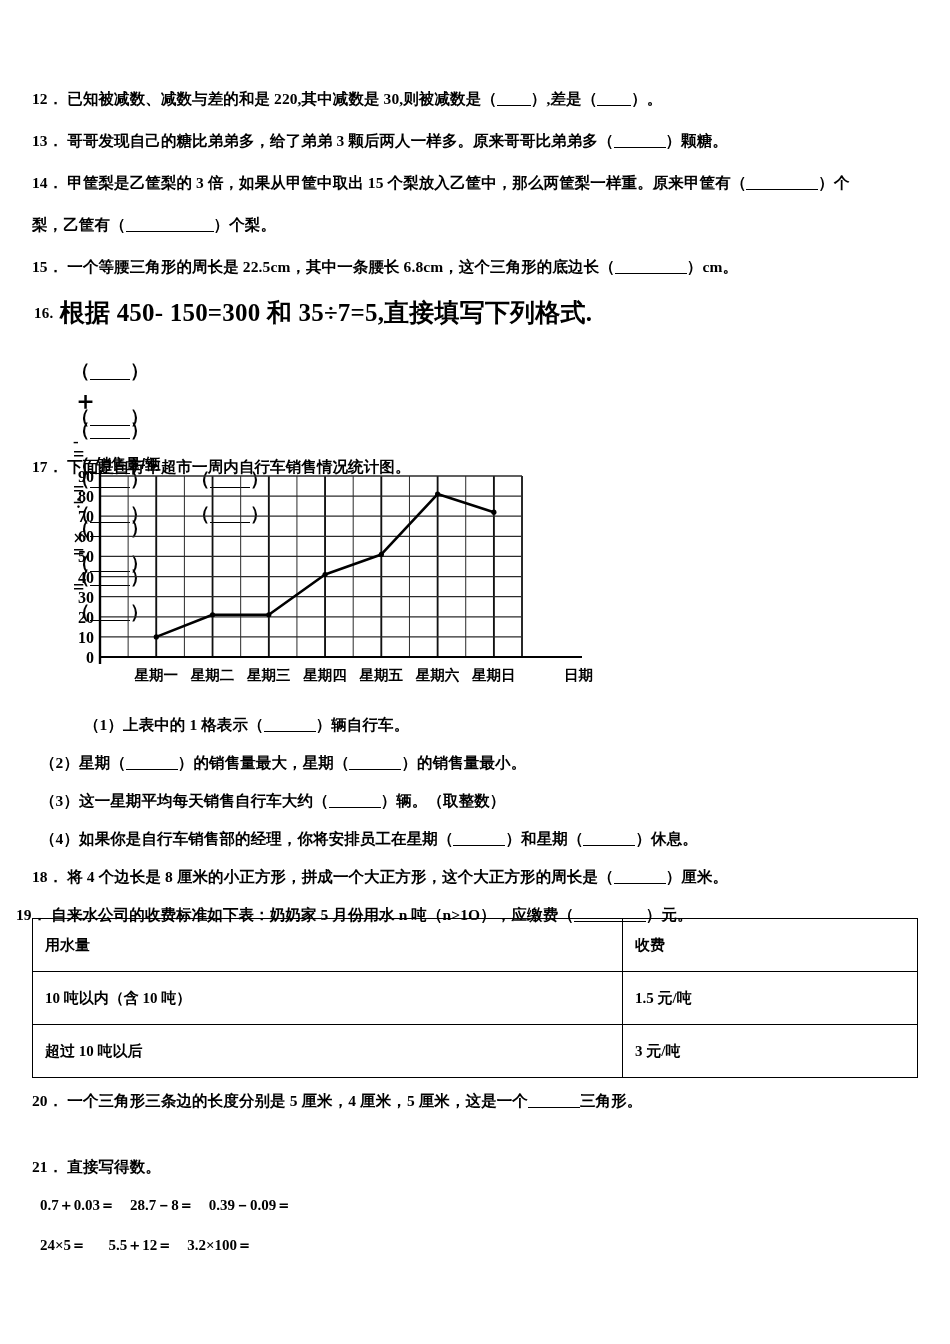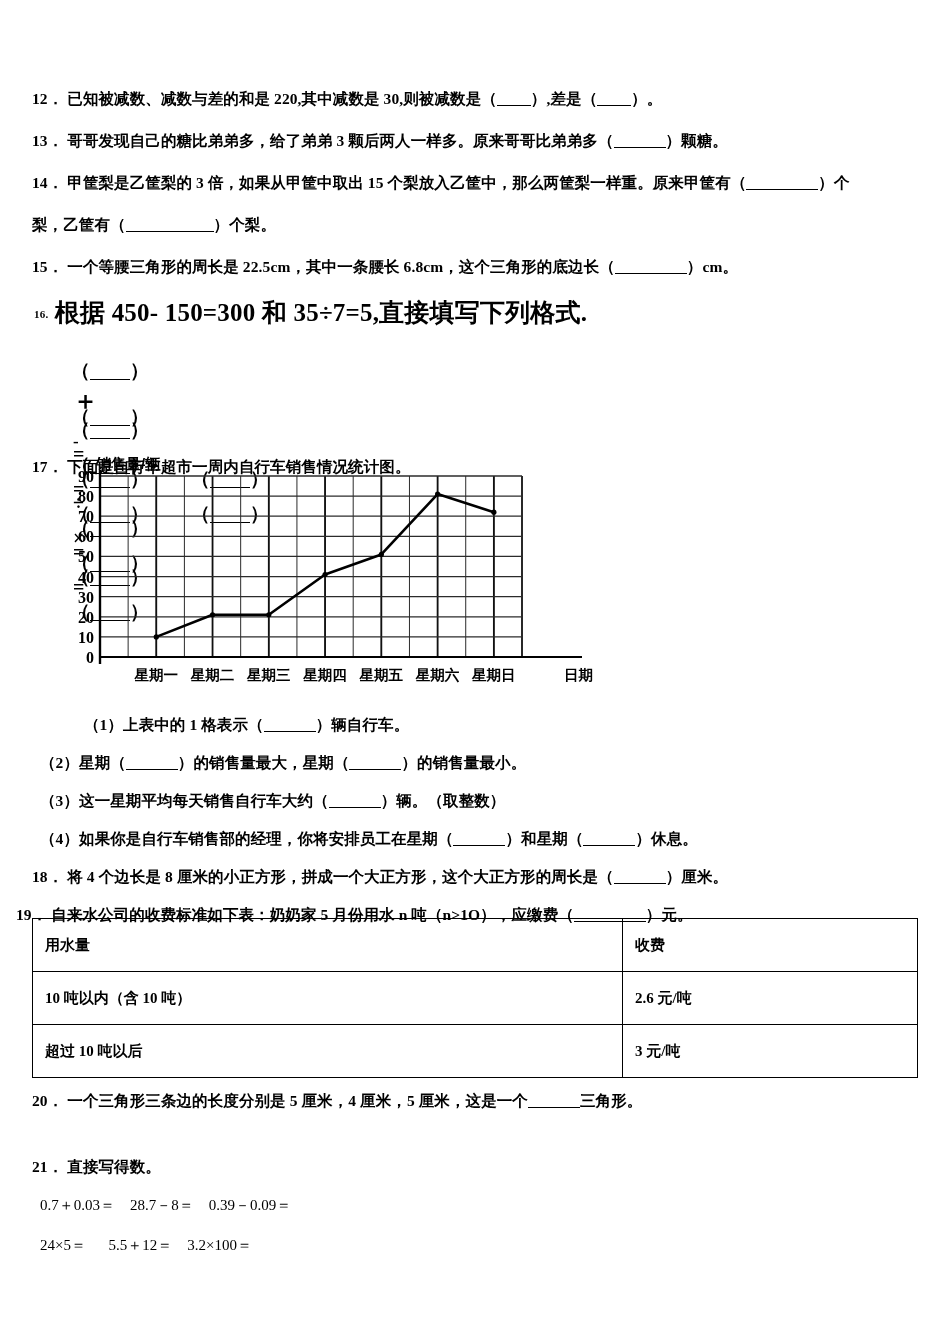--- a/index.html
+++ b/index.html
@@ -26,21 +26,21 @@
   .blank-l { display:inline-block; border-bottom:1.4px solid #000; width:72px; vertical-align:-2px; }
   .blank-xl { display:inline-block; border-bottom:1.4px solid #000; width:88px; vertical-align:-2px; }
 
   
   .big-head {
     position:absolute;
     font-size:25px;
     font-weight:700;
     letter-spacing:0.2px;
   }
-  .big-head .num { font-size:11px; font-weight:600; vertical-align:3px; }
+  .big-head .num { font-size:15px; font-weight:600; vertical-align:3px; }
 
   .eqrow {
     position:absolute;
     font-size:19px;
     font-weight:600;
     white-space:pre;
   }
   .eqrow .op { font-size:20px; padding:0 2px; }
   .eqrow .opplus { font-size:25px; font-weight:800; vertical-align:-2px; }
   .eqrow .opminus { font-size:17px; font-weight:800; }
@@ -59,21 +59,21 @@
   }
   #rate-table td, #rate-table th {
     border:1.4px solid #000;
     padding:14px 12px;
     text-align:left;
     font-weight:600;
     height:24px;
   }
   #rate-table .col1 { width:565px; }
 
-  .calc-line { position:absolute; font-size:15px; font-weight:400; white-space:pre; }
+  .calc-line { position:absolute; font-size:15px; font-weight:700; white-space:pre; }
 </style>
 </head>
 <body>
 
 <div class="page">
 
   <div class="q" style="left:32px; top:88px; width:890px;">
     <span class="q-num">12．</span>
     <span>已知被减数、减数与差的和是 220,其中减数是 30,则被减数是（</span><span class="blank-s"></span><span>）,差是（</span><span class="blank-s"></span><span>）。</span>
   </div>
@@ -239,21 +239,21 @@
   </div>
 
   <table id="rate-table">
     <tbody>
       <tr>
         <td class="col1">用水量</td>
         <td>收费</td>
       </tr>
       <tr>
         <td class="col1">10 吨以内（含 10 吨）</td>
-        <td>2.6 元/吨</td>
+        <td>1.5 元/吨</td>
       </tr>
       <tr>
         <td class="col1">超过 10 吨以后</td>
         <td>3 元/吨</td>
       </tr>
     </tbody>
   </table>
 
   <div class="q" style="left:32px; top:1090px; width:890px;">
     <span class="q-num">20．</span>

